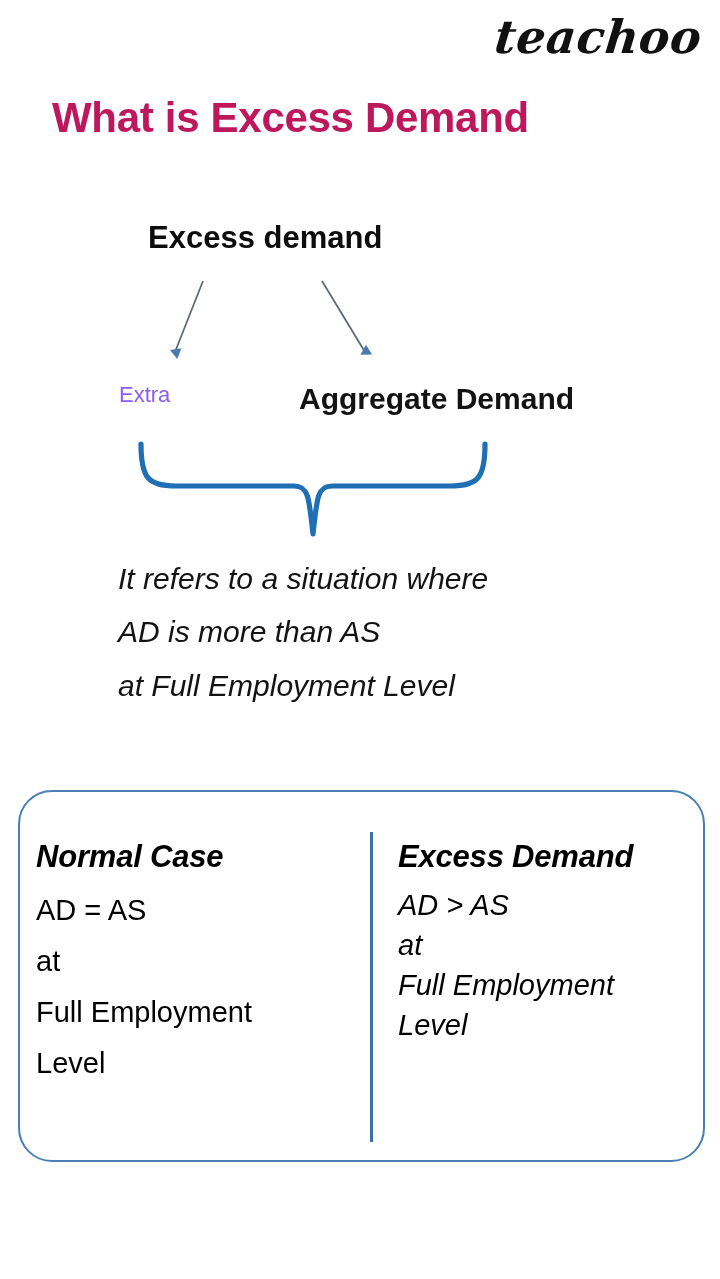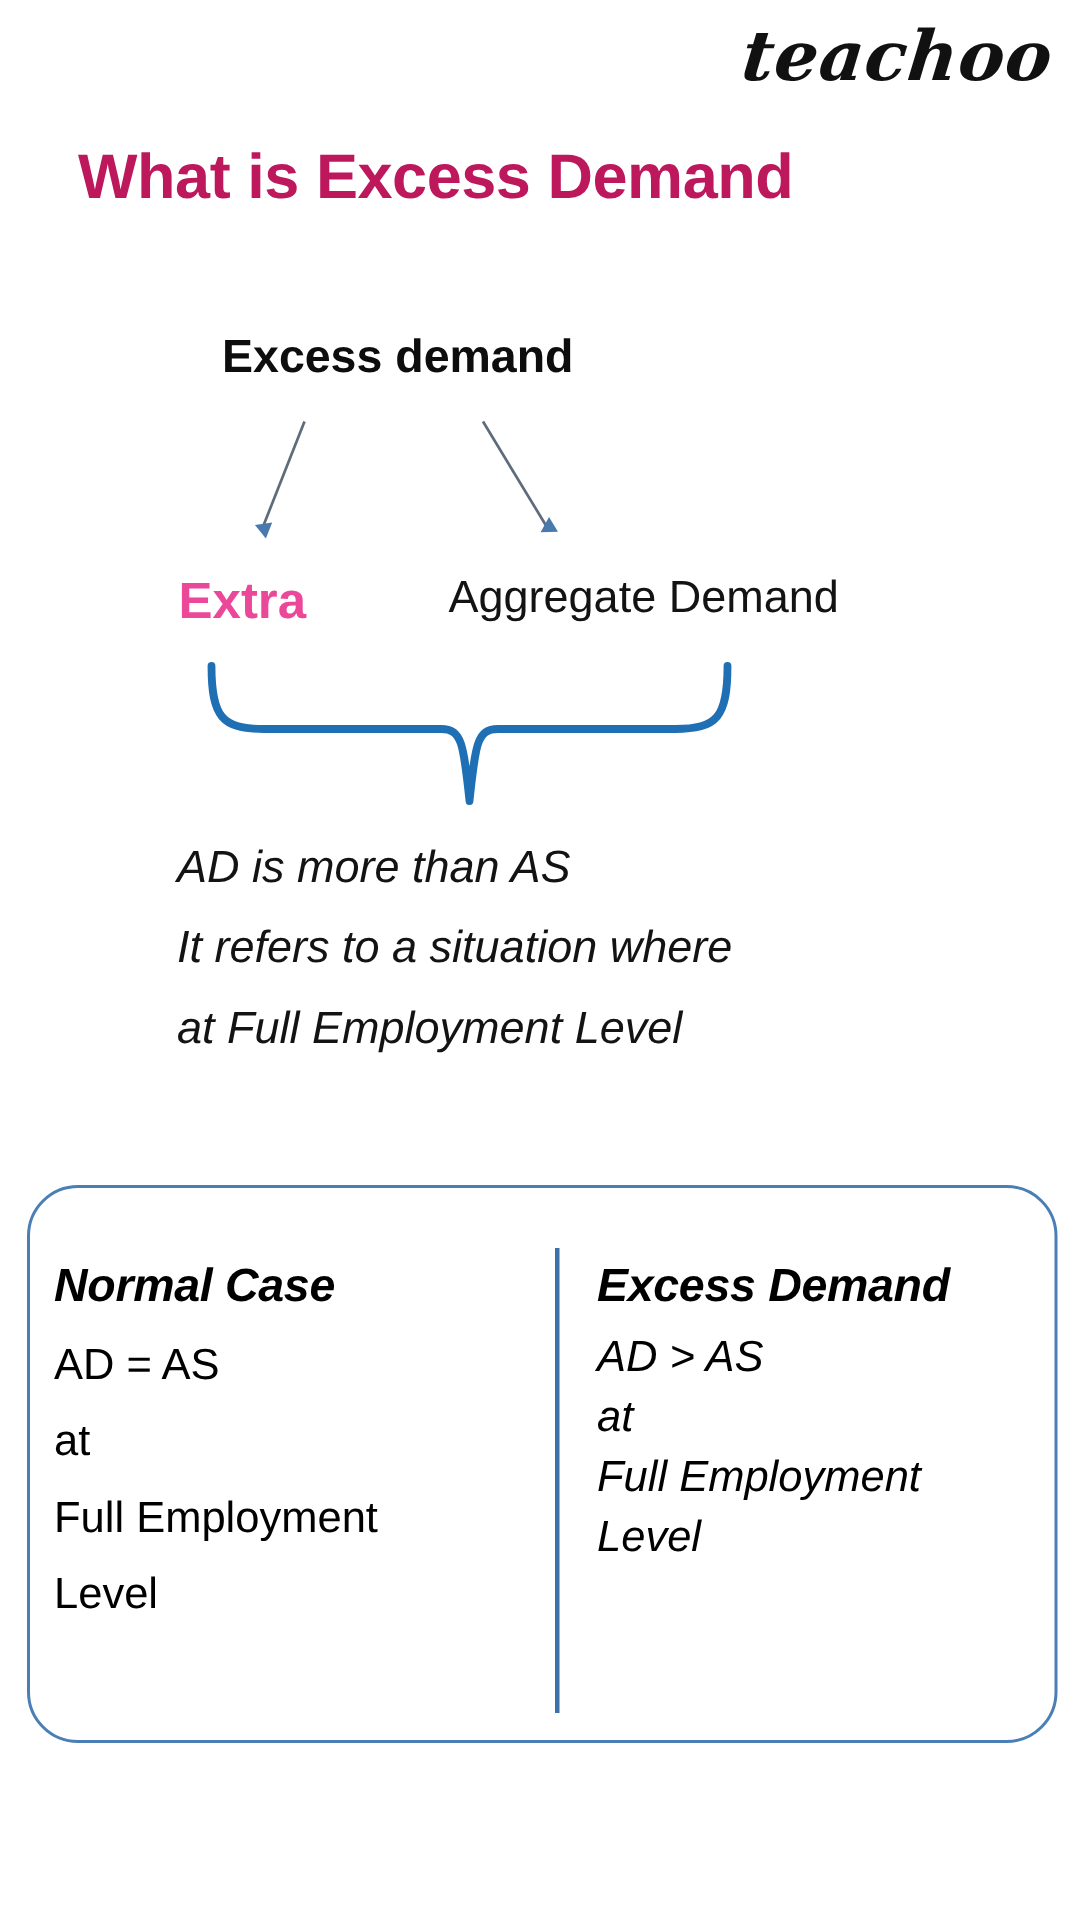--- a/index.html
+++ b/index.html
@@ -54,31 +54,31 @@
     top: 220px;
     font-size: 31px;
     font-weight: 700;
     color: #0d0d0d;
     white-space: nowrap;
   }
   .node-left {
     position: absolute;
     left: 119px;
     top: 382px;
-    font-size: 34px;
-    font-weight: 700;
-    color: #ec4899;
+    font-size: 22px;
+    font-weight: 400;
+    color: #8b5cf6;
     white-space: nowrap;
   }
   .node-right {
     position: absolute;
     left: 299px;
     top: 382px;
     font-size: 30px;
-    font-weight: 400;
+    font-weight: 700;
     color: #131313;
     white-space: nowrap;
   }
 
   
   .overlay {
     position: absolute;
     left: 0;
     top: 0;
     width: 720px;
@@ -175,22 +175,22 @@
     <path d="M 141 444
              C 141 478, 148 486, 176 486
              L 294 486
              C 308 486, 309 496, 313 534
              C 317 496, 318 486, 332 486
              L 450 486
              C 478 486, 485 478, 485 444" fill="none" stroke="#1f6fb5" stroke-width="5.2" stroke-linecap="round" stroke-linejoin="round"></path>
   </svg>
 
   <div class="definition">
+    <div>It refers to a situation where</div>
     <div>AD is more than AS</div>
-    <div>It refers to a situation where</div>
     <div>at Full Employment Level</div>
   </div>
 
   <div class="compare-box"></div>
   <div class="compare-divider"></div>
 
   <div class="col col-left">
     <div class="col-head">Normal Case</div>
     <div class="col-body">
       <div>AD = AS</div>

